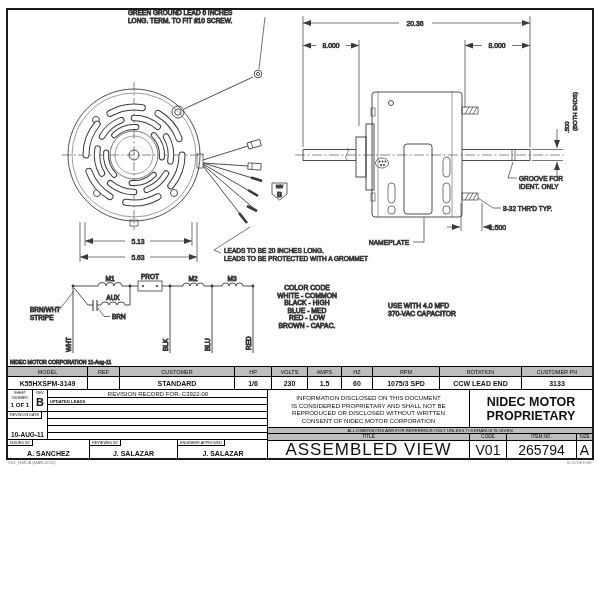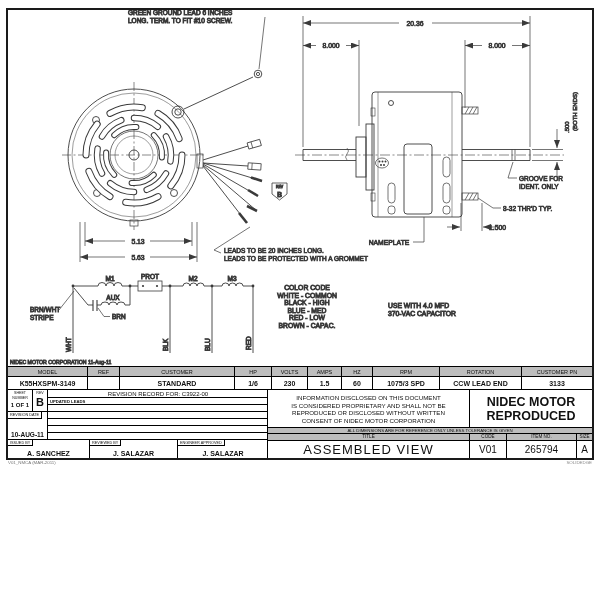--- a/index.html
+++ b/index.html
@@ -58,22 +58,22 @@
            align-items:center;justify-content:center;font-weight:bold;font-size:12.5px;line-height:14px;}
   .dims-note{height:6px;background:#bdbdbd;border-bottom:1px solid #000;text-align:center;
              font-size:4.4px;line-height:6px;white-space:nowrap;overflow:hidden;}
   .tc-labels,.tc-values{display:grid;grid-template-columns:202px 37px 70px 15px;}
   .tc-labels{height:7px;background:#bdbdbd;border-bottom:1px solid #000;}
   .tc-labels div{font-size:4.6px;line-height:6px;text-align:center;border-right:1px solid #000;
                  white-space:nowrap;overflow:hidden;}
   .tc-labels div:last-child,.tc-values div:last-child{border-right:none;}
   .tc-values{height:17px;}
   .tc-values div{display:flex;align-items:center;justify-content:center;border-right:1px solid #000;
-                 font-size:10px;white-space:nowrap;overflow:hidden;}
-  .tc-values .title-v{font-size:13px;letter-spacing:1px;text-align:center;}
+                 font-size:14px;white-space:nowrap;overflow:hidden;}
+  .tc-values .title-v{font-size:17px;letter-spacing:1px;text-align:center;}
   .tc-values .item-v{font-weight:normal;}
 
   .footer-l{position:absolute;left:8px;top:460px;font-size:4.4px;color:#777;}
   .footer-r{position:absolute;right:8px;top:460px;font-size:4.4px;color:#888;}
 </style>
 </head>
 <body>
 
 <div class="page">
   <div class="frame"></div>
@@ -425,21 +425,21 @@
       <div class="tb-right">
         <div class="legal-row">
           <div class="proprietary">
             <div>INFORMATION DISCLOSED ON THIS DOCUMENT</div>
             <div>IS CONSIDERED PROPRIETARY AND SHALL NOT BE</div>
             <div>REPRODUCED OR DISCLOSED WITHOUT WRITTEN</div>
             <div>CONSENT OF NIDEC MOTOR CORPORATION</div>
           </div>
           <div class="company">
             <div>NIDEC MOTOR</div>
-            <div>REPRODUCED</div>
+            <div>PROPRIETARY</div>
           </div>
         </div>
         <div class="dims-note">ALL DIMENSIONS ARE FOR REFERENCE ONLY UNLESS TOLERANCE IS GIVEN</div>
         <div class="tc-labels">
           <div>TITLE</div>
           <div>CODE</div>
           <div>ITEM NO.</div>
           <div>SIZE</div>
         </div>
         <div class="tc-values">

